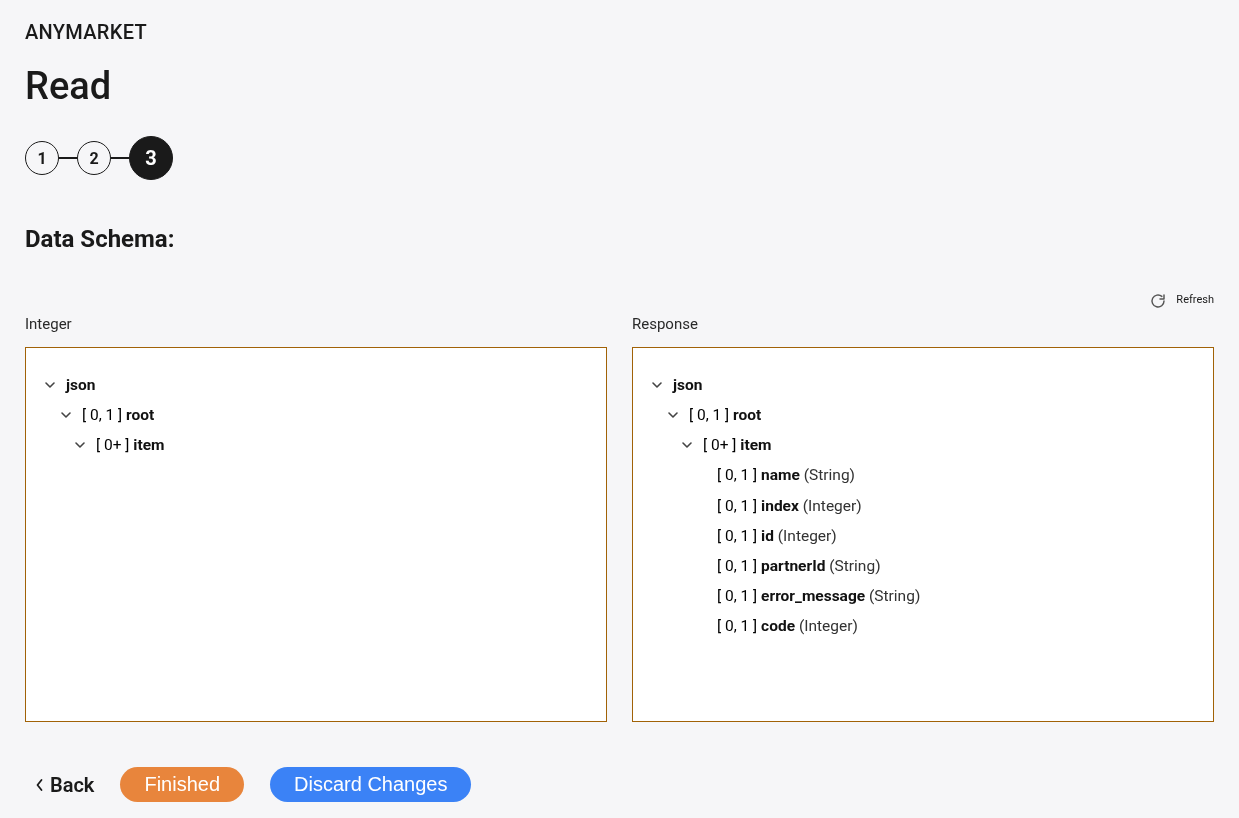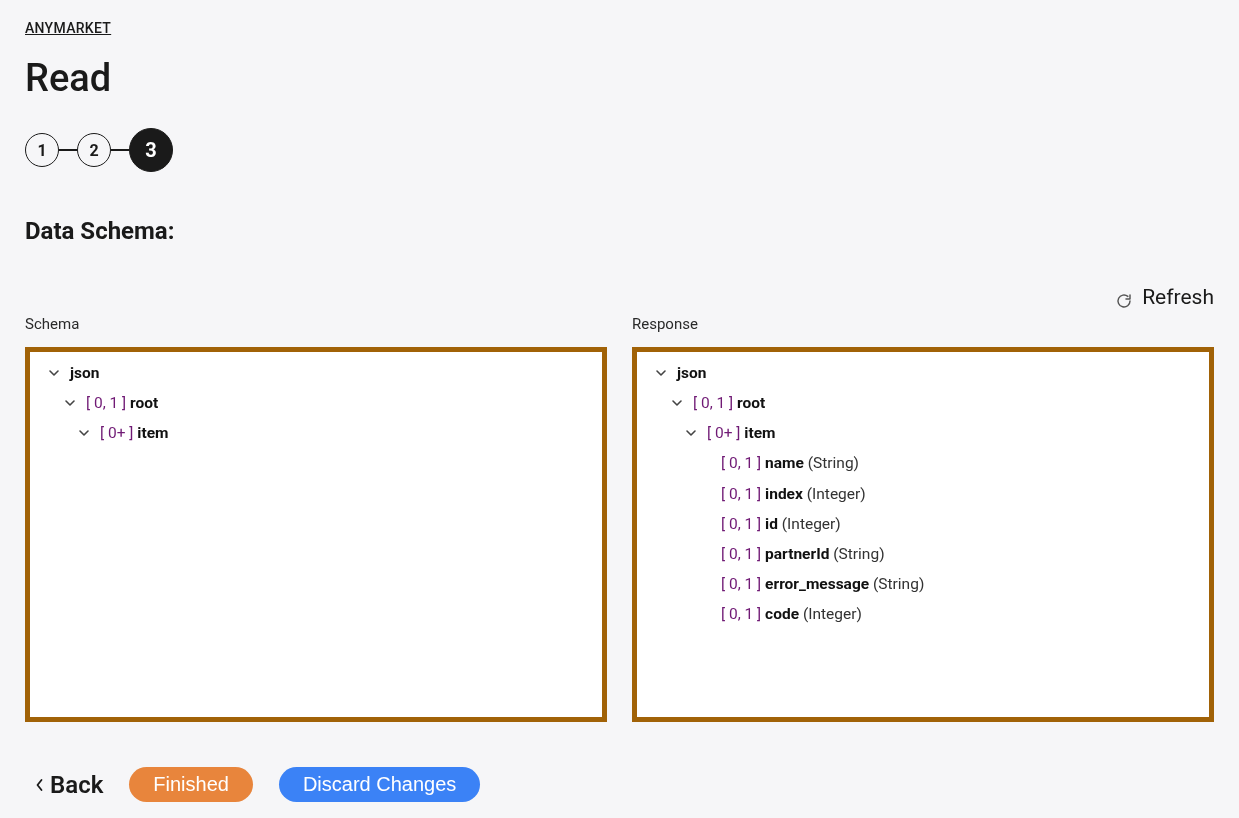--- a/index.html
+++ b/index.html
@@ -5,22 +5,21 @@
   * { box-sizing: border-box; }
   body {
     margin: 0;
     padding: 20px 25px 40px 25px;
     background: #f6f6f8;
     font-family: -apple-system, BlinkMacSystemFont, "Segoe UI", Roboto, "Helvetica Neue", Arial, sans-serif;
     color: #1a1a1a;
     width: 1239px;
   }
   .breadcrumb {
-    font-size: 14px;
-    text-decoration: underline;
+    font-size: 20px;
     letter-spacing: 0.3px;
     font-weight: 500;
     color: #1a1a1a;
     margin-bottom: 10px;
   }
   .title {
     font-size: 38px;
     font-weight: 500;
     margin: 20px 0 28px 0;
   }
@@ -59,75 +58,75 @@
     margin-bottom: 40px;
   }
   .refresh-row {
     display: flex;
     justify-content: flex-end;
     margin-bottom: 6px;
     color: #1a1a1a;
   }
   .refresh {
     display: flex;
-    align-items: flex-end;
+    align-items: flex-start;
     gap: 10px;
-    font-size: 21px;
+    font-size: 11px;
     cursor: pointer;
   }
   .refresh-icon svg { display:block; }
   .panels {
     display: flex;
     gap: 25px;
   }
   .panel-col { flex: 1; }
   .panel-label {
     font-size: 15px;
     margin-bottom: 14px;
     color: #2a2a2a;
   }
   .panel {
     background: #fff;
-    border: 5px solid #a16207;
+    border: 1px solid #a16207;
     min-height: 375px;
-    padding: 6px 18px;
+    padding: 22px 18px;
     font-size: 15.5px;
   }
   .tree-row {
     display: flex;
     align-items: center;
     gap: 8px;
     padding: 5px 0;
     line-height: 1.3;
   }
   .chev {
     display: inline-flex;
     width: 14px;
     color: #444;
   }
   .chev svg { display:block; }
-  .card { color: #701a75; }
+  .card { color: #000000; }
   .nm { font-weight: 700; color: #111; }
   .ty { color: #333; }
   .ind-1 { padding-left: 16px; }
   .ind-2 { padding-left: 30px; }
   .ind-3 { padding-left: 44px; }
 
   .footer {
     display: flex;
     align-items: center;
     gap: 26px;
     margin-top: 45px;
     padding-left: 10px;
   }
   .back {
     display: flex;
     align-items: center;
     gap: 6px;
-    font-size: 24px;
+    font-size: 20px;
     font-weight: 600;
     cursor: pointer;
   }
   .back svg { display:block; }
   .btn {
     border: none;
     border-radius: 22px;
     padding: 6px 24px;
     font-size: 20px;
     font-weight: 500;
@@ -161,21 +160,21 @@
         <path d="M21 12a9 9 0 1 1-3.2-6.9"></path>
           <polyline points="21 3 21 9 15 9"></polyline>
       </svg>
     </span>
     <span>Refresh</span>
   </div>
 </div>
 
 <div class="panels">
   <div class="panel-col">
-    <div class="panel-label">Schema</div>
+    <div class="panel-label">Integer</div>
     <div class="panel" id="request-panel">
         <div class="tree-row ind-0">
           <span class="chev">
             <svg width="12" height="12" viewBox="0 0 12 12" fill="none" stroke="#444" stroke-width="1.6" stroke-linecap="round" stroke-linejoin="round">
               <polyline points="2 4 6 8 10 4"></polyline>
             </svg>
           </span>
           <span><span class="nm">json</span></span>
         </div>
         <div class="tree-row ind-1">

